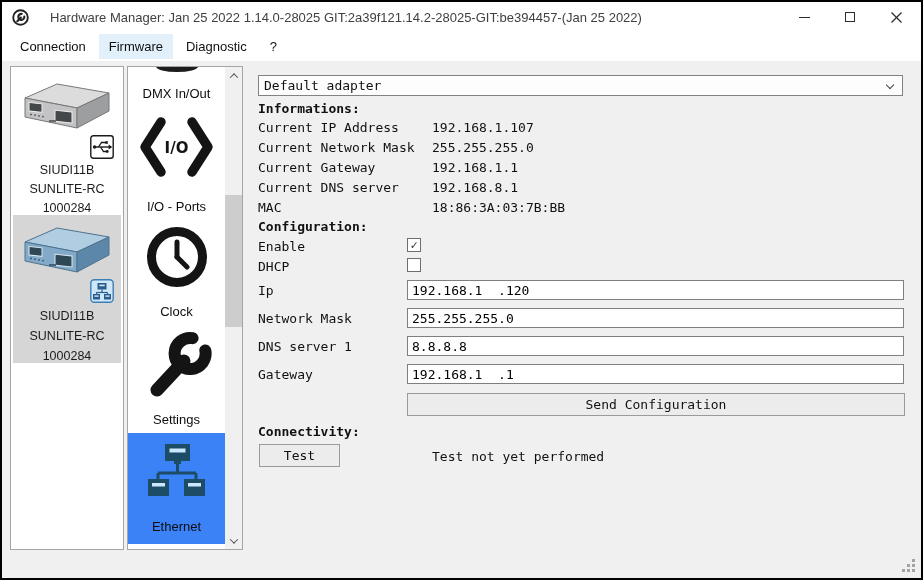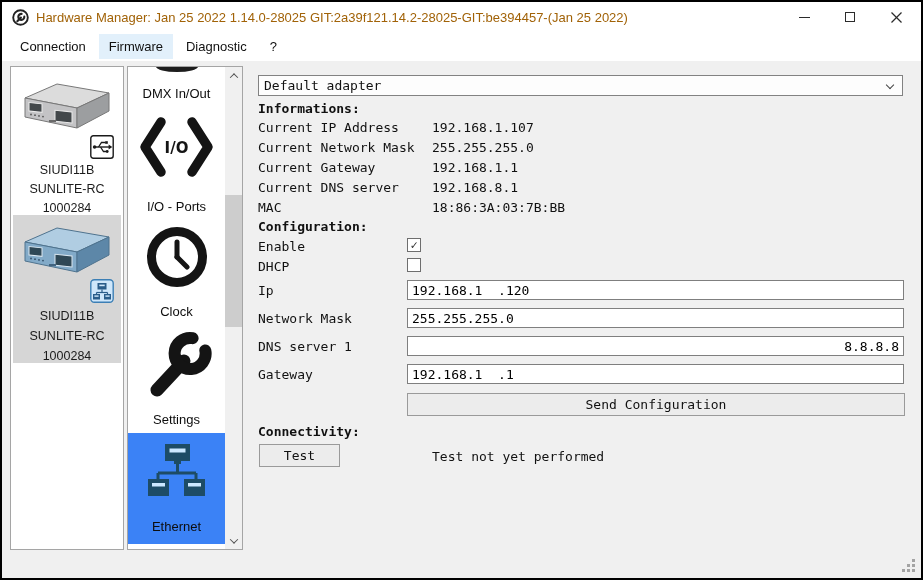--- a/index.html
+++ b/index.html
@@ -5,21 +5,21 @@
   html,body{margin:0;padding:0;background:#cfcfcf;}
   *{box-sizing:border-box;}
   #window{
     position:relative;width:923px;height:580px;
     border:2px solid #000;background:#f0f0f0;
     font-family:"Liberation Sans",sans-serif;overflow:hidden;
   }
   
   .titlebar{position:absolute;left:0;top:0;right:0;height:30px;background:#fff;}
   .title-icon{position:absolute;left:10px;top:7px;width:17px;height:17px;}
-  .title-text{position:absolute;left:34px;top:8px;font-size:13px;color:#a16207;white-space:nowrap;}
+  .title-text{position:absolute;left:48px;top:8px;font-size:13px;color:#404040;white-space:nowrap;}
   .winbtns{position:absolute;right:2px;top:0;height:30px;display:flex;}
   .winbtn{width:46px;height:30px;display:flex;align-items:center;justify-content:center;}
   .glyph-min{width:11px;height:0;border-top:1.4px solid #2b2b2b;}
   .glyph-max{width:10px;height:10px;border:1.3px solid #2b2b2b;background:#fff;}
   
   .menubar{position:absolute;left:0;top:30px;right:0;height:29px;background:#fff;
     display:flex;align-items:center;padding-left:8px;font-size:13px;color:#101010;}
   .menu-item{padding:5px 10px;margin-right:3px;white-space:nowrap;}
   .menu-item.active{background:#e2f0fb;}
   
@@ -258,21 +258,21 @@
     <div class="lbl" style="top:177px;">Enable</div>
     <div class="chk" style="top:176px;"><span>✓</span></div>
     <div class="lbl" style="top:197px;">DHCP</div>
     <div class="chk" style="top:196px;"><span></span></div>
 
     <div class="lbl" style="top:221px;">Ip</div>
     <input class="field-input" style="top: 218px;" value="192.168.1  .120">
     <div class="lbl" style="top:249px;">Network Mask</div>
     <input class="field-input" style="top: 246px;" value="255.255.255.0">
     <div class="lbl" style="top:277px;">DNS server 1</div>
-    <input class="field-input" style="top: 274px; text-align: right;" value="8.8.8.8">
+    <input class="field-input" style="top: 274px;" value="8.8.8.8">
     <div class="lbl" style="top:305px;">Gateway</div>
     <input class="field-input" style="top: 302px;" value="192.168.1  .1">
 
     <button class="btn" id="send-btn">Send Configuration</button>
 
     <div class="sec-head" style="top:362px;">Connectivity:</div>
     <button class="btn" id="test-btn">Test</button>
     <div class="status-text">Test not yet performed</div>
   </div>
 

